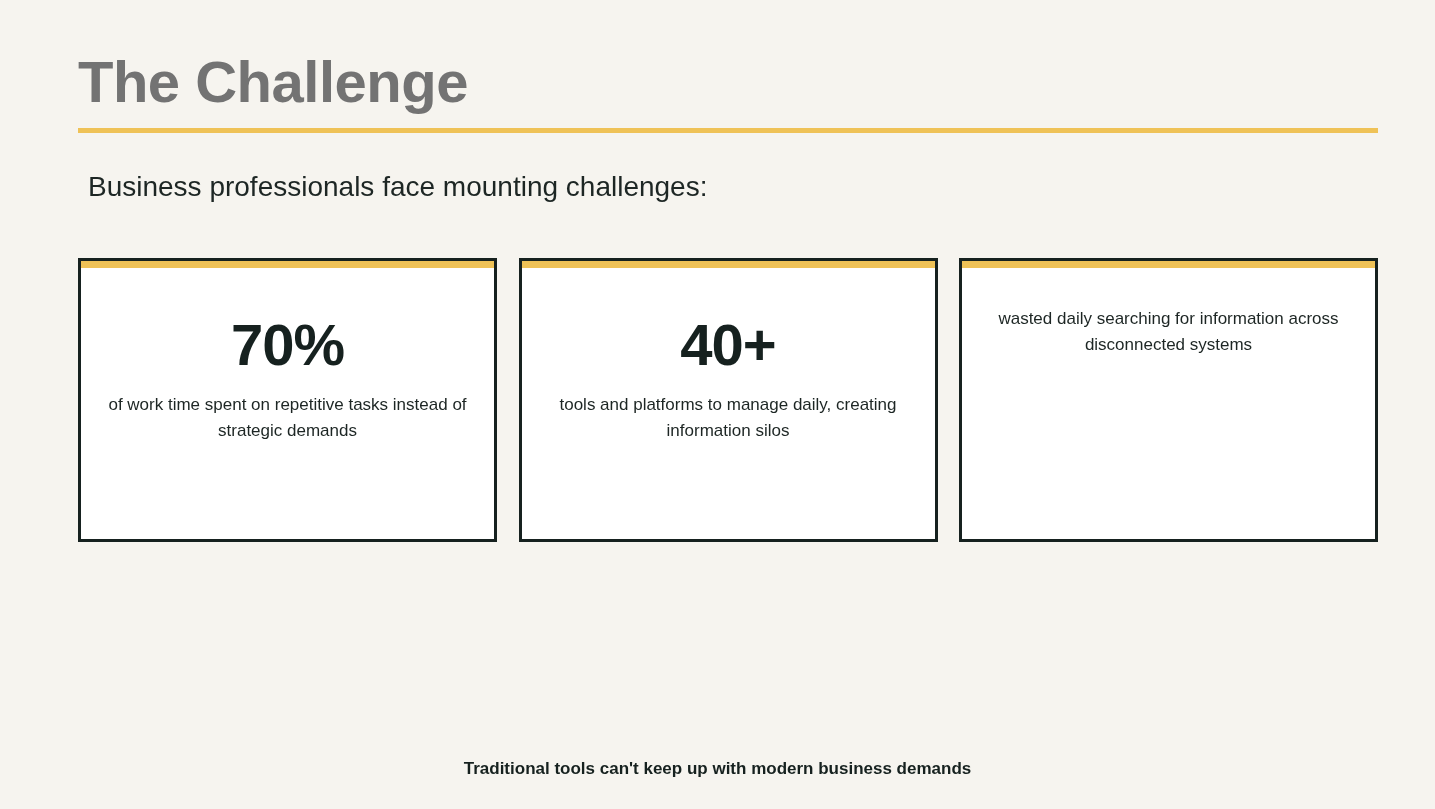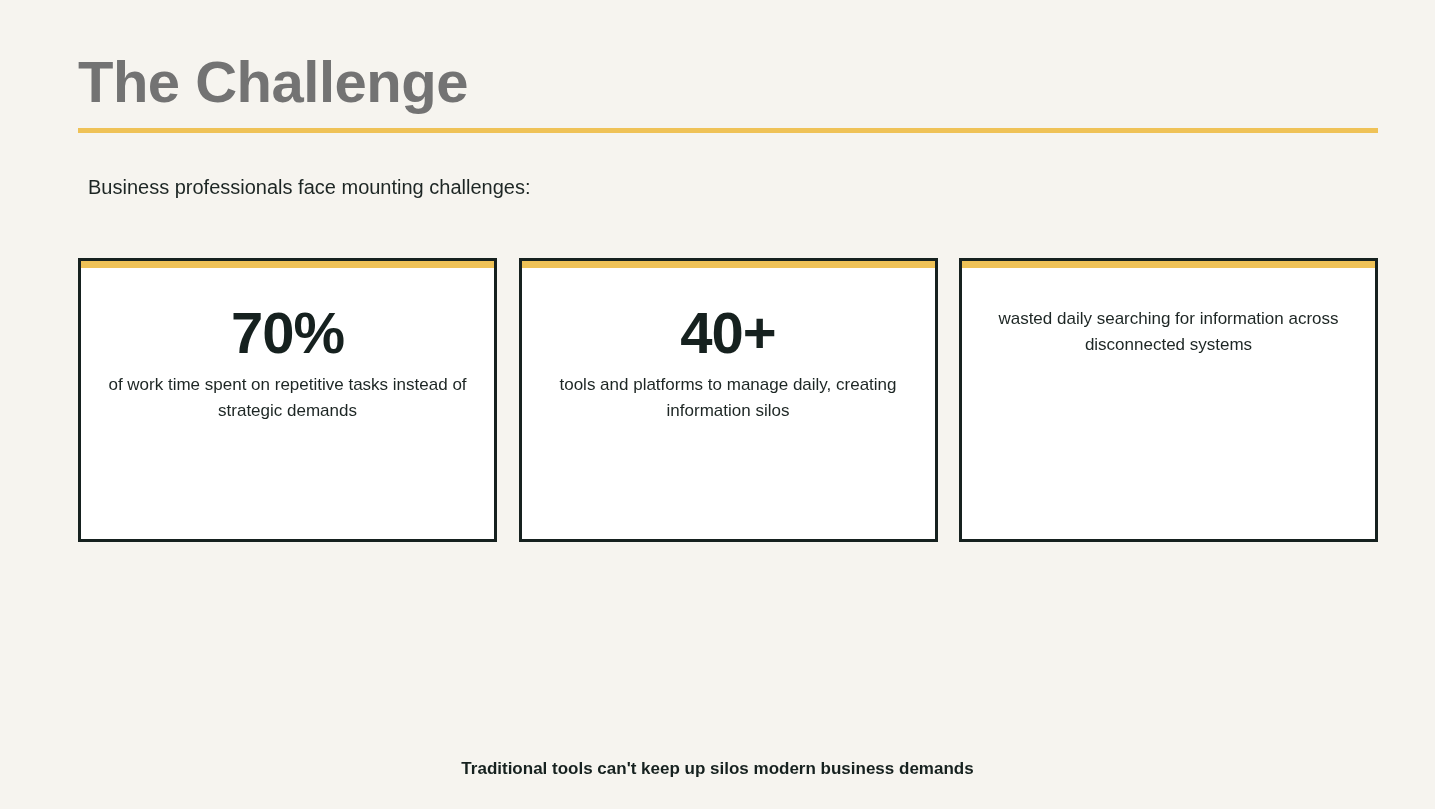--- a/index.html
+++ b/index.html
@@ -41,21 +41,21 @@
     width: 1300px;
     height: 5px;
     background: #efc257;
   }
 
   
   .subtitle {
     position: absolute;
     left: 88px;
     top: 172px;
-    font-size: 20px;
+    font-size: 28px;
     line-height: 30px;
     font-weight: normal;
     color: #1d2624;
   }
 
   
   .cards {
     position: absolute;
     left: 78px;
     top: 258px;
@@ -83,21 +83,21 @@
   .card-body {
     padding: 30px 18px 0 18px;
     text-align: center;
   }
   .stat-number {
     font-size: 58px;
     font-weight: bold;
     line-height: 62px;
     letter-spacing: -1px;
     color: #16211f;
-    margin: 4px;
+    margin: 16px;
   }
   .stat-desc {
     margin-top: 8px;
     font-size: 17px;
     line-height: 26px;
     font-weight: normal;
     color: #1d2624;
   }
 
   
@@ -145,15 +145,15 @@
 
     <div class="stat-card">
       <div class="card-accent"></div>
       <div class="card-body">
         <div class="stat-desc">wasted daily searching for information across disconnected systems</div>
       </div>
     </div>
 
   </div>
 
-  <div class="footer-note">Traditional tools can't keep up silos modern business demands</div>
+  <div class="footer-note">Traditional tools can't keep up with modern business demands</div>
 
 </div>
 
 </body></html>

